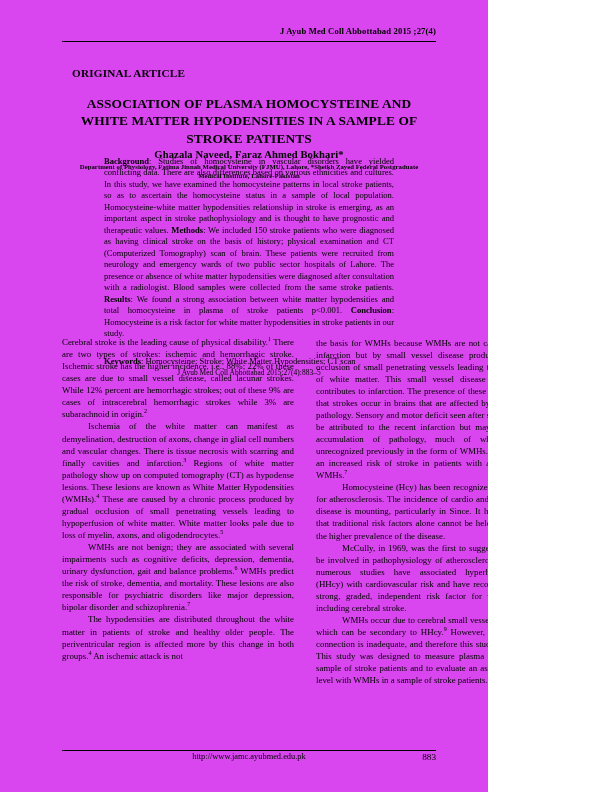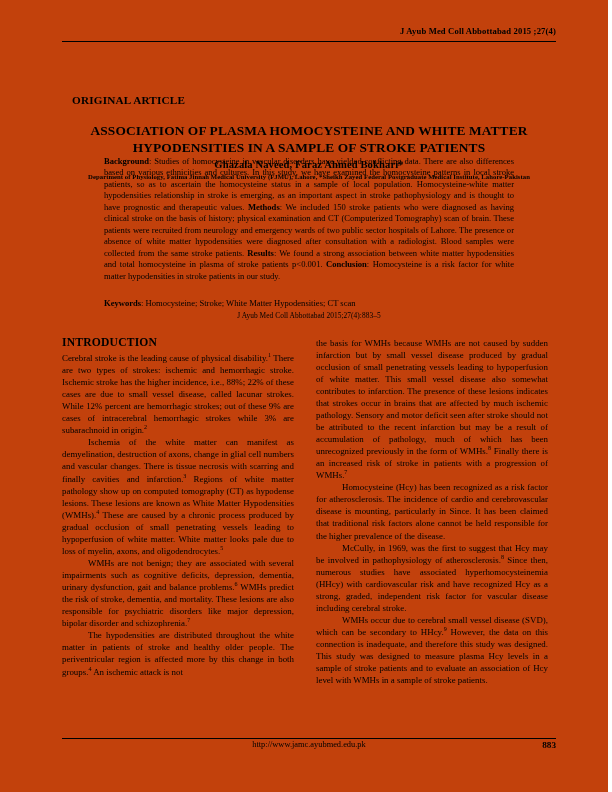--- a/index.html
+++ b/index.html
@@ -6,24 +6,24 @@
     margin: 0;
     padding: 0;
     background: #ffffff;
   }
   body {
     font-family: "Liberation Serif", serif;
     color: #000000;
   }
   .page {
     position: relative;
-    width: 608px;
+    width: 488px;
     height: 792px;
     box-sizing: border-box;
-    background: #c2410c;
+    background: #d946ef;
     overflow: hidden;
   }
 
   
   .running-head {
     position: absolute;
     top: 26px;
     left: 62px;
     right: 52px;
     text-align: right;
@@ -46,21 +46,20 @@
     top: 66px;
     left: 72px;
     right: 62px;
   }
   .article-type {
     font-size: 11.2px;
     font-weight: bold;
     text-align: left;
     letter-spacing: 0.2px;
     line-height: 1.25;
-    margin-top: 27px;
   }
   .article-title {
     font-size: 13.4px;
     font-weight: bold;
     text-align: center;
     line-height: 1.3;
     letter-spacing: 0.1px;
     margin-top: 15px;
   }
   .authors {
@@ -142,21 +141,21 @@
     font-size: 0.68em;
     vertical-align: super;
     line-height: 0;
   }
 
   
   .footer {
     position: absolute;
     left: 62px;
     right: 52px;
-    bottom: 40px;
+    bottom: 28px;
     height: 14px;
   }
   .footer-rule {
     position: absolute;
     left: 0;
     right: 0;
     top: 0;
     border-bottom: 1.3px solid #000;
   }
   .footer-url {
@@ -165,21 +164,21 @@
     right: 0;
     top: 2px;
     text-align: center;
     font-size: 8.4px;
   }
   .footer-page {
     position: absolute;
     right: 0;
     top: 2px;
     font-size: 9.2px;
-    font-weight: bold;
+    font-weight: normal;
   }
 </style>
 </head>
 <body>
 
 <div class="page">
 
   <div class="running-head">J Ayub Med Coll Abbottabad 2015 ;27(4)</div>
   <div class="head-rule"></div>
 
@@ -191,21 +190,20 @@
   </div>
 
   <div class="abstract">
     <span><b>Background</b></span><span>: Studies of homocysteine in vascular disorders have yielded conflicting data. There are also differences based on various ethnicities and cultures. In this study, we have examined the homocysteine patterns in local stroke patients, so as to ascertain the homocysteine status in a sample of local population. Homocysteine-white matter hypodensities relationship in stroke is emerging, as an important aspect in stroke pathophysiology and is thought to have prognostic and therapeutic values. </span><span><b>Methods</b></span><span>: We included 150 stroke patients who were diagnosed as having clinical stroke on the basis of history; physical examination and CT (Computerized Tomography) scan of brain. These patients were recruited from neurology and emergency wards of two public sector hospitals of Lahore. The presence or absence of white matter hypodensities were diagnosed after consultation with a radiologist. Blood samples were collected from the same stroke patients. </span><span><b>Results</b></span><span>: We found a strong association between white matter hypodensities and total homocysteine in plasma of stroke patients p&lt;0.001. </span><span><b>Conclusion</b></span><span>: Homocysteine is a risk factor for white matter hypodensities in stroke patients in our study.</span>
     <span class="kw"><b>Keywords</b><span>: Homocysteine; Stroke; White Matter Hypodensities; CT scan</span></span>
     <span class="cite">J Ayub Med Coll Abbottabad 2015;27(4):883–5</span>
   </div>
 
   <div class="columns">
     <div class="col left">
-      <h2 class="section">INTRODUCTION</h2>
       <div>
           <p class="para">Cerebral stroke is the leading cause of physical disability.<sup>1</sup> There are two types of strokes: ischemic and hemorrhagic stroke. Ischemic stroke has the higher incidence, i.e., 88%; 22% of these cases are due to small vessel disease, called lacunar strokes. While 12% percent are hemorrhagic strokes; out of these 9% are cases of intracerebral hemorrhagic strokes while 3% are subarachnoid in origin.<sup>2</sup></p>
           <p class="para indent">Ischemia of the white matter can manifest as demyelination, destruction of axons, change in glial cell numbers and vascular changes. There is tissue necrosis with scarring and finally cavities and infarction.<sup>3</sup> Regions of white matter pathology show up on computed tomography (CT) as hypodense lesions. These lesions are known as White Matter Hypodensities (WMHs).<sup>4</sup> These are caused by a chronic process produced by gradual occlusion of small penetrating vessels leading to hypoperfusion of white matter. White matter looks pale due to loss of myelin, axons, and oligodendrocytes.<sup>5</sup></p>
           <p class="para indent">WMHs are not benign; they are associated with several impairments such as cognitive deficits, depression, dementia, urinary dysfunction, gait and balance problems.<sup>6</sup> WMHs predict the risk of stroke, dementia, and mortality. These lesions are also responsible for psychiatric disorders like major depression, bipolar disorder and schizophrenia.<sup>7</sup></p>
           <p class="para indent">The hypodensities are distributed throughout the white matter in patients of stroke and healthy older people. The periventricular region is affected more by this change in both groups.<sup>4</sup> An ischemic attack is not</p>
         </div>
     </div>
     <div class="col right">
       <div>
           <p class="para">the basis for WMHs because WMHs are not caused by sudden infarction but by small vessel disease produced by gradual occlusion of small penetrating vessels leading to hypoperfusion of white matter. This small vessel disease also somewhat contributes to infarction. The presence of these lesions indicates that strokes occur in brains that are affected by much ischemic pathology. Sensory and motor deficit seen after stroke should not be attributed to the recent infarction but may be a result of accumulation of pathology, much of which has been unrecognized previously in the form of WMHs.<sup>8</sup> Finally there is an increased risk of stroke in patients with a progression of WMHs.<sup>7</sup></p>

